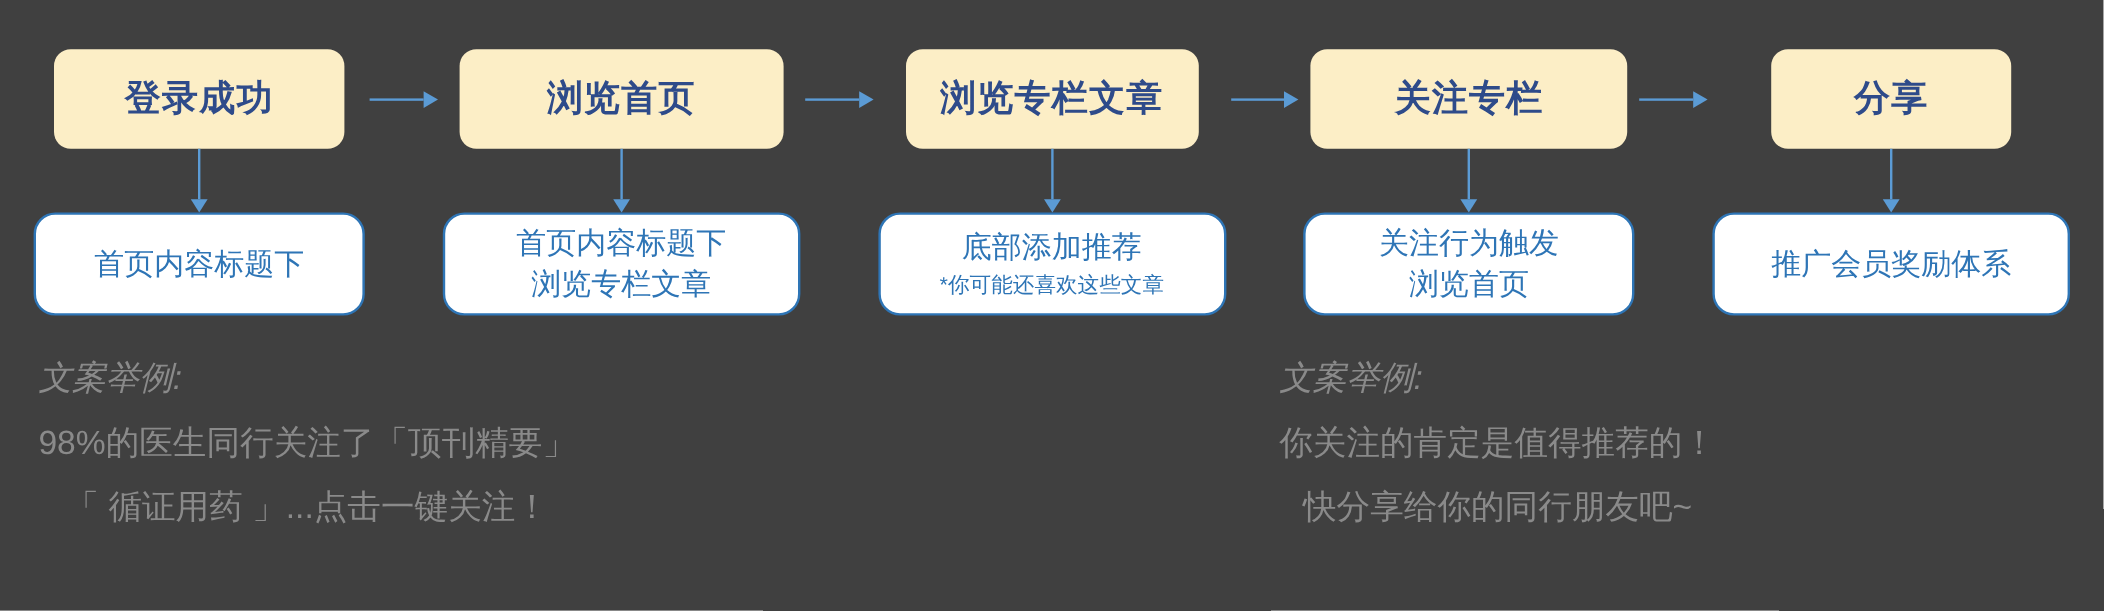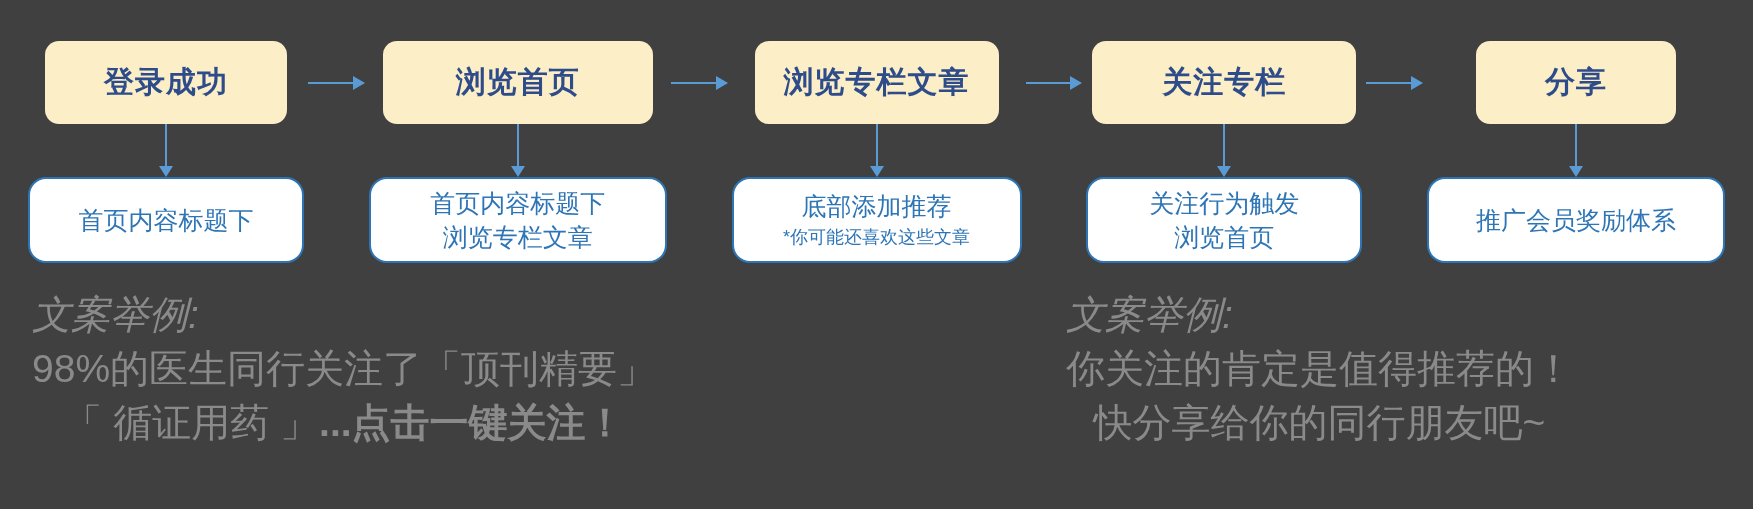--- a/index.html
+++ b/index.html
@@ -86,31 +86,31 @@
     border-top:7px solid transparent;
     border-bottom:7px solid transparent;
     border-left:12px solid #5B9BD5;
   }
 
   
   .caption{
     position:absolute;
     top:288px;
     color:#8A8A8A;
-    font-size:39px;
+    font-size:28px;
   }
   .caption-left{left:32px;}
   .caption-right{left:1066px;}
   .cap-heading{
     font-style:italic;
     line-height:54px;
     white-space:nowrap;
   }
   .cap-line{line-height:54px;white-space:nowrap;text-align:center;}
-  .cap-bold{font-weight:bold;}
+  .cap-bold{font-weight:normal;}
 </style>
 </head>
 <body>
 
 <div class="page">
 
   <div class="flow">
 
     <div class="col col-1">
       <div class="step-box w-1">

